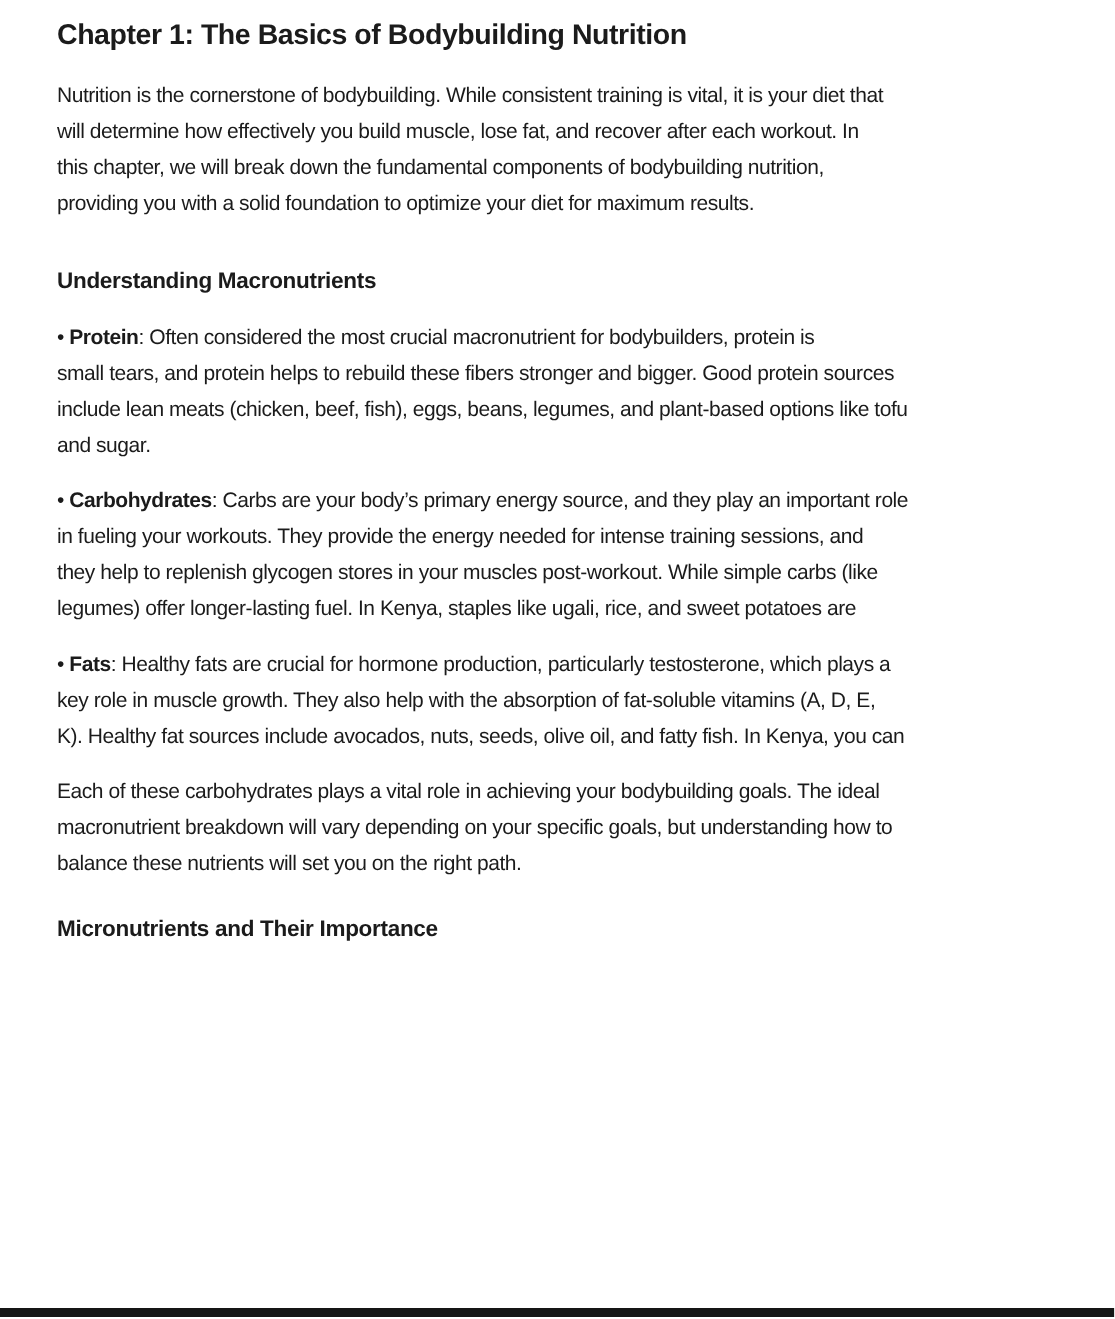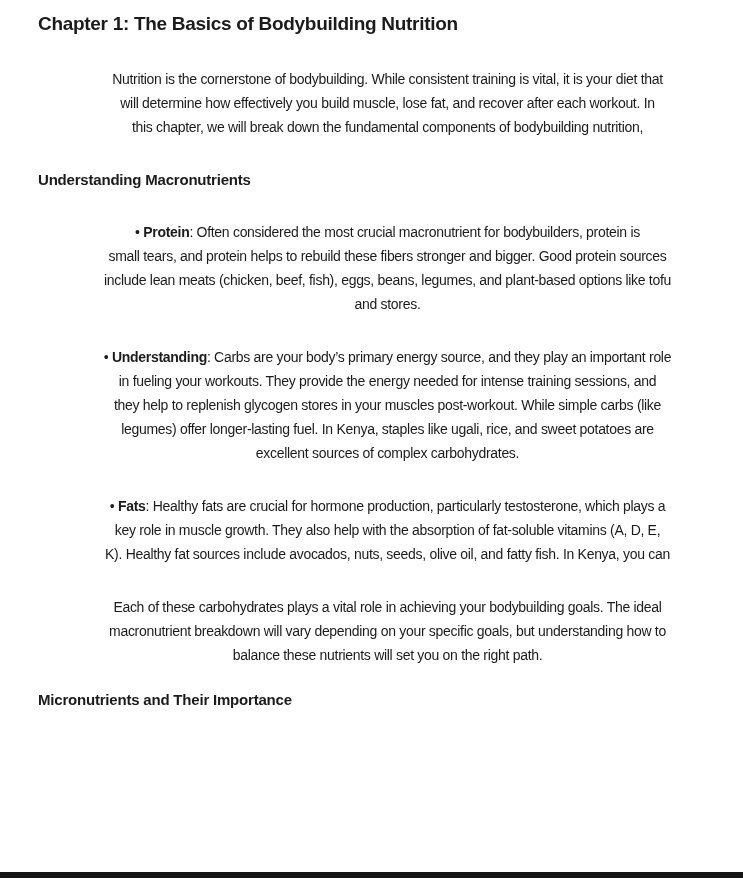--- a/index.html
+++ b/index.html
@@ -14,52 +14,52 @@
   .doc{padding-left:38px;padding-right:6px;}
   .h1{
     font-size:19px;font-weight:bold;line-height:28px;
     margin:10px 0 0 0;letter-spacing:-0.3px;
   }
   .h2{
     font-size:15px;font-weight:bold;line-height:22px;
     margin:30px 0 0 0;letter-spacing:-0.2px;
   }
   .h2.clipped{margin-top:22px;}
-  .para{margin-top:29px;font-size:14px;letter-spacing:-0.3px;text-align:center;}
+  .para{margin-top:13px;font-size:14px;letter-spacing:-0.3px;}
   .line{height:24px;line-height:24px;white-space:nowrap;}
   .term{font-weight:bold;}
   .bottom-bar{
     position:absolute;left:0;top:872px;
     width:743px;height:6px;
   }
 </style>
 </head>
 <body>
 
 <div class="page" style="background: rgb(255, 255, 255); color: rgb(27, 27, 27);">
   <main class="doc" id="doc">
       <h1 class="h1">Chapter 1: The Basics of Bodybuilding Nutrition</h1>
       <div class="para">
         <div class="line">Nutrition is the cornerstone of bodybuilding. While consistent training is vital, it is your diet that</div>
         <div class="line">will determine how effectively you build muscle, lose fat, and recover after each workout. In</div>
         <div class="line">this chapter, we will break down the fundamental components of bodybuilding nutrition,</div>
+        <div class="line">providing you with a solid foundation to optimize your diet for maximum results.</div>
       </div>
       <h2 class="h2">Understanding Macronutrients</h2>
       <div class="para bullet">
         <div class="line"><span>• </span><span class="term">Protein</span><span>: Often considered the most crucial macronutrient for bodybuilders, protein is</span></div>
         <div class="line">small tears, and protein helps to rebuild these fibers stronger and bigger. Good protein sources</div>
         <div class="line">include lean meats (chicken, beef, fish), eggs, beans, legumes, and plant-based options like tofu</div>
-        <div class="line">and stores.</div>
+        <div class="line">and sugar.</div>
       </div>
       <div class="para bullet">
-        <div class="line"><span>• </span><span class="term">Understanding</span><span>: Carbs are your body’s primary energy source, and they play an important role</span></div>
+        <div class="line"><span>• </span><span class="term">Carbohydrates</span><span>: Carbs are your body’s primary energy source, and they play an important role</span></div>
         <div class="line">in fueling your workouts. They provide the energy needed for intense training sessions, and</div>
         <div class="line">they help to replenish glycogen stores in your muscles post-workout. While simple carbs (like</div>
         <div class="line">legumes) offer longer-lasting fuel. In Kenya, staples like ugali, rice, and sweet potatoes are</div>
-        <div class="line">excellent sources of complex carbohydrates.</div>
       </div>
       <div class="para bullet">
         <div class="line"><span>• </span><span class="term">Fats</span><span>: Healthy fats are crucial for hormone production, particularly testosterone, which plays a</span></div>
         <div class="line">key role in muscle growth. They also help with the absorption of fat-soluble vitamins (A, D, E,</div>
         <div class="line">K). Healthy fat sources include avocados, nuts, seeds, olive oil, and fatty fish. In Kenya, you can</div>
       </div>
       <div class="para">
         <div class="line">Each of these carbohydrates plays a vital role in achieving your bodybuilding goals. The ideal</div>
         <div class="line">macronutrient breakdown will vary depending on your specific goals, but understanding how to</div>
         <div class="line">balance these nutrients will set you on the right path.</div>

